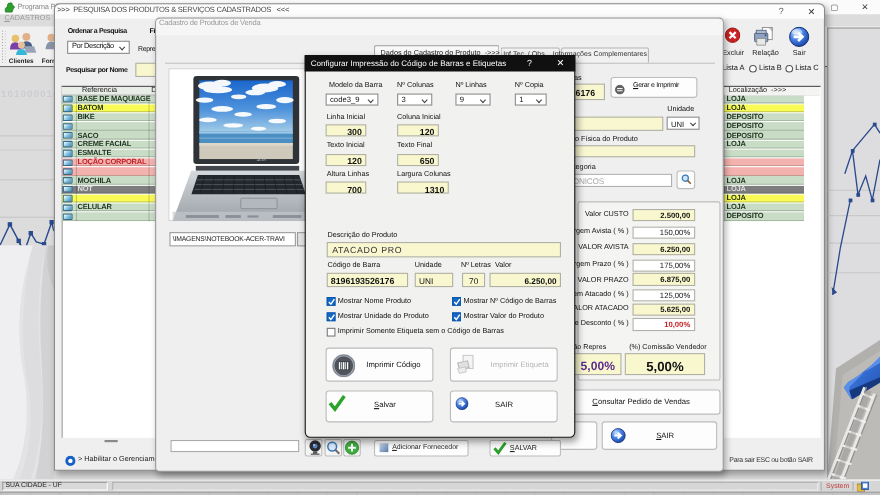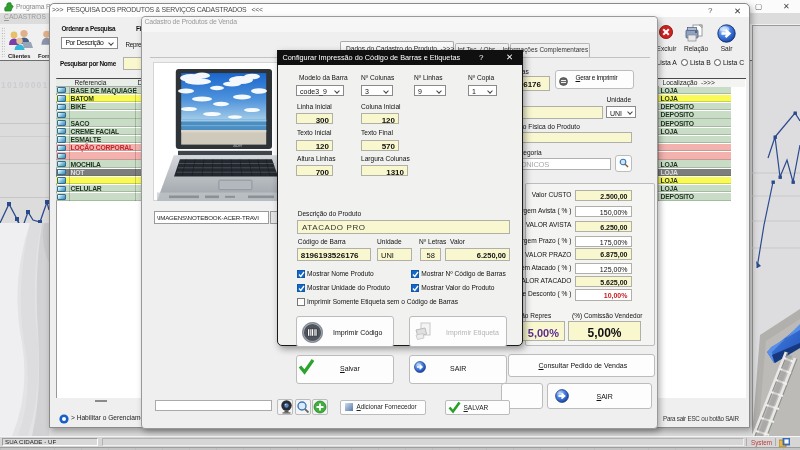--- a/index.html
+++ b/index.html
@@ -498,21 +498,21 @@
 <div class="btn" style="left:198px;top:383px;width:86px;height:15.5px;border-radius:2px"></div>
 <div class="ab" style="left:203px;top:386.5px;width:8px;height:8px;background:linear-gradient(135deg,#cde,#57a)"></div>
 <div class="t" style="left:215px;top:387.5px;font-size:6.3px;color:#222"><span style="text-decoration:underline">A</span>dicionar Fornecedor</div>
 <div class="btn" style="left:303.5px;top:383px;width:65px;height:15.5px;border-radius:2px"></div>
 <svg class="ab" style="left:306px;top:384.5px" width="13" height="13" viewBox="0 0 13 13">
         <path d="M1.5 6.5 L5 10.5 L11.5 1.5" fill="none" stroke="#2aa02a" stroke-width="2.6"></path>
       </svg>
 <div class="t" style="left:322px;top:388px;font-size:6.5px;color:#222"><span style="text-decoration:underline">S</span>ALVAR</div>
 </div>
 
-<div class="ab" style="left:277px;top:50px;width:246px;height:296px;background:#f1f1f0;border:1px solid #1a1a1a;border-radius:1px 1px 5px 5px;box-shadow:2px 3px 7px rgba(0,0,0,.38)">
+<div class="ab" style="left:277px;top:50px;width:246px;height:348px;background:#f1f1f0;border:1px solid #1a1a1a;border-radius:1px 1px 5px 5px;box-shadow:2px 3px 7px rgba(0,0,0,.38)">
 <div class="ab" style="left:-1px;top:-1px;width:246px;height:14.5px;background:#101010"></div>
 <div class="t" style="left:4.5px;top:2.8px;font-size:7.3px;color:#fff">Configurar Impressão do Código de Barras e Etiquetas</div>
 <div class="t" style="left:201px;top:2.5px;font-size:8px;color:#fff">?</div>
 <div class="t" style="left:228px;top:2px;font-size:8.5px;color:#fff">✕</div>
 <div class="t" style="left:21px;top:23.5px;font-size:6.6px;color:#111">Modelo da Barra</div>
 <div class="t" style="left:83px;top:23.5px;font-size:6.6px;color:#111">Nº Colunas</div>
 <div class="t" style="left:136px;top:23.5px;font-size:6.6px;color:#111">Nº Linhas</div>
 <div class="t" style="left:190px;top:23.5px;font-size:6.6px;color:#111">Nº Copia</div>
 <div class="dd" style="left:18px;top:33.5px;width:48px;height:11.5px">
         <div class="t" style="left:3px;top:2.6px;font-size:7px;color:#111">code3_9</div>
@@ -530,35 +530,35 @@
         <div class="t" style="left:3px;top:2.6px;font-size:7px;color:#111">1</div>
         <div class="chev" style="right:4px;top:3px"></div>
       </div>
 <div class="t" style="left:19px;top:52.5px;font-size:6.6px;color:#111">Linha Inicial</div>
 <div class="t" style="left:83px;top:52.5px;font-size:6.6px;color:#111">Coluna Inicial</div>
 <div class="vin" style="left:18px;top:62px;width:37px;height:11px;background:#f8f7ce;font-size:8px;color:#111;padding:1.6px 3px 0 0">300</div>
 <div class="vin" style="left:83px;top:62px;width:38px;height:11px;background:#f8f7ce;font-size:8px;color:#111;padding:1.6px 3px 0 0">120</div>
 <div class="t" style="left:19px;top:79px;font-size:6.6px;color:#111">Texto Inicial</div>
 <div class="t" style="left:83px;top:79px;font-size:6.6px;color:#111">Texto Final</div>
 <div class="vin" style="left:18px;top:88.5px;width:37px;height:11px;background:#f8f7ce;font-size:8px;color:#111;padding:1.6px 3px 0 0">120</div>
-<div class="vin" style="left:83px;top:88.5px;width:38px;height:11px;background:#f8f7ce;font-size:8px;color:#111;padding:1.6px 3px 0 0">570</div>
+<div class="vin" style="left:83px;top:88.5px;width:38px;height:11px;background:#f8f7ce;font-size:8px;color:#111;padding:1.6px 3px 0 0">650</div>
 <div class="t" style="left:19px;top:104.5px;font-size:6.6px;color:#111">Altura Linhas</div>
 <div class="t" style="left:83px;top:104.5px;font-size:6.6px;color:#111">Largura Colunas</div>
 <div class="vin" style="left:18px;top:114px;width:37px;height:11px;background:#f8f7ce;font-size:8px;color:#111;padding:1.6px 3px 0 0">700</div>
 <div class="vin" style="left:83px;top:114px;width:47px;height:11px;background:#f8f7ce;font-size:8px;color:#111;padding:1.6px 3px 0 0">1310</div>
 <div class="t" style="left:19.7px;top:159.8px;font-size:6.6px;color:#111">Descrição do Produto</div>
 <div class="yin" style="left:18.7px;top:169px;width:213.5px;height:13.5px"></div>
 <div class="t" style="left:24px;top:172.8px;font-size:8px;color:#333;letter-spacing:.6px">ATACADO PRO</div>
 <div class="t" style="left:19.7px;top:188px;font-size:6.6px;color:#111">Código de Barra</div>
 <div class="t" style="left:99px;top:188px;font-size:6.6px;color:#111">Unidade</div>
 <div class="t" style="left:141px;top:188px;font-size:6.6px;color:#111">Nº Letras</div>
 <div class="t" style="left:172px;top:188px;font-size:6.6px;color:#111">Valor</div>
 <div class="yin" style="left:18.7px;top:196.5px;width:74.7px;height:13px;font-size:8px;font-weight:bold;color:#111;padding:2.6px 0 0 3px">8196193526176</div>
 <div class="yin" style="left:99px;top:196.5px;width:35px;height:13px;font-size:7.5px;color:#111;padding:2.8px 0 0 3px">UNI</div>
-<div class="yin" style="left:141.9px;top:196.5px;width:21.5px;height:13px;font-size:7.5px;color:#111;text-align:center;padding-top:2.8px">58</div>
+<div class="yin" style="left:141.9px;top:196.5px;width:21.5px;height:13px;font-size:7.5px;color:#111;text-align:center;padding-top:2.8px">70</div>
 <div class="yin" style="left:166.7px;top:196.5px;width:65.3px;height:13px;font-size:7.5px;font-weight:bold;color:#111;text-align:right;padding:2.8px 3px 0 0">6.250,00</div>
 <div class="cb" style="left:18.7px;top:219px"></div>
       <svg class="ab" style="left:19.7px;top:220px" width="7" height="7" viewBox="0 0 7 7">
         <path d="M1 3.5 L2.8 5.5 L6 1" stroke="#fff" stroke-width="1.3" fill="none"></path>
       </svg>
 <div class="t" style="left:29px;top:219.6px;font-size:6.6px;color:#111">Mostrar Nome Produto</div>
 <div class="cb" style="left:133px;top:219px"></div>
       <svg class="ab" style="left:134px;top:220px" width="7" height="7" viewBox="0 0 7 7">
         <path d="M1 3.5 L2.8 5.5 L6 1" stroke="#fff" stroke-width="1.3" fill="none"></path>
       </svg>

